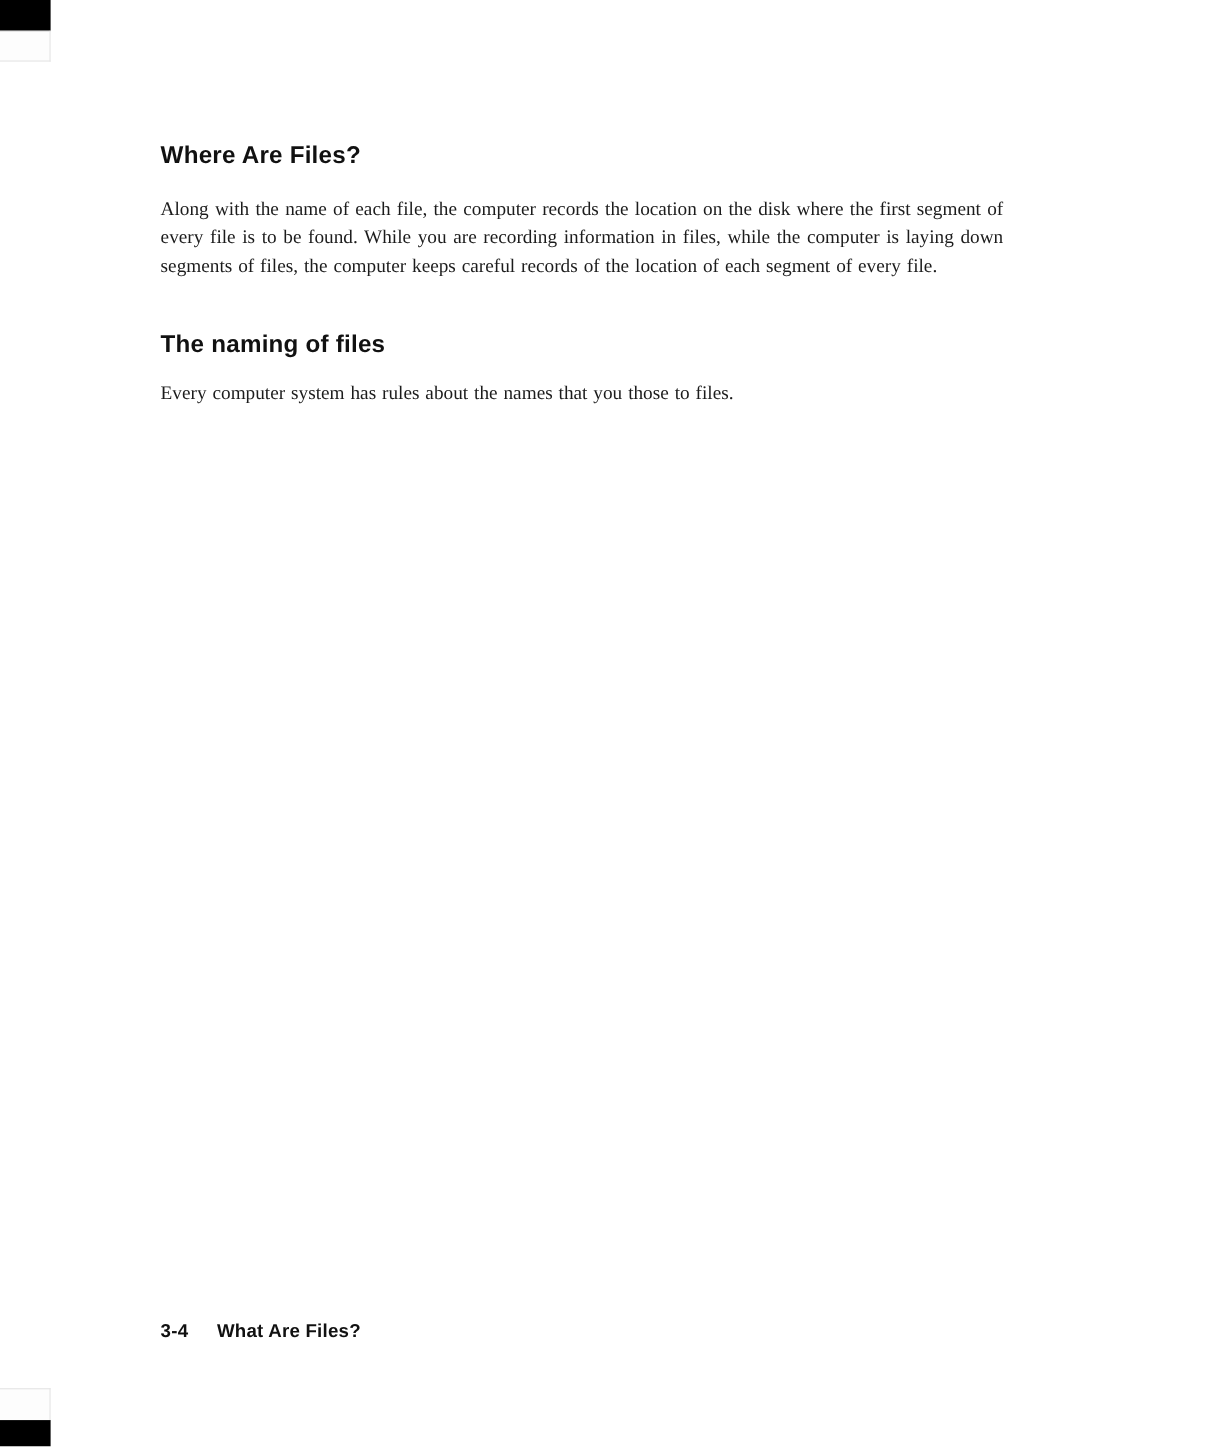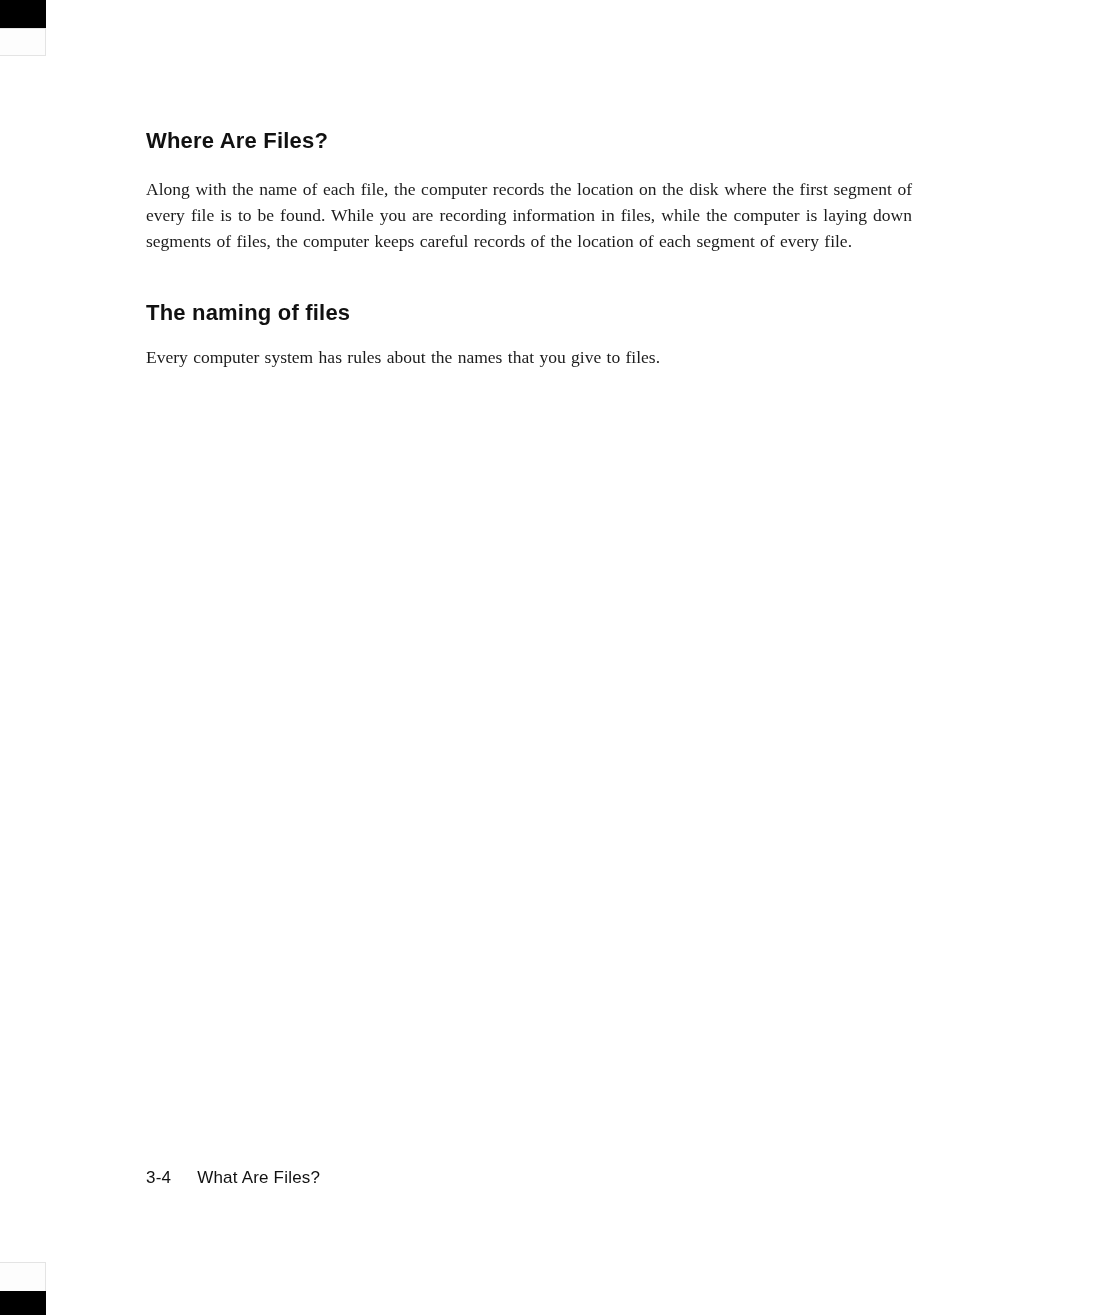--- a/index.html
+++ b/index.html
@@ -79,23 +79,23 @@
     font-size: 17.5px;
     line-height: 26px;
     text-align: justify;
     margin: 0 0 14px 0;
     word-spacing: 1px;
   }
 
   .footer {
     position: absolute;
     left: 146px;
-    top: 1168px;
+    top: 1200px;
     font-family: "Liberation Sans", sans-serif;
-    font-weight: normal;
+    font-weight: bold;
     font-size: 17px;
     color: #111111;
     letter-spacing: 0.2px;
   }
   .footer .page-number {
     margin-right: 26px;
   }
 </style>
 </head>
 <body>
@@ -107,20 +107,20 @@
 
 <div class="content">
 
   <h2 class="sub-heading">Where Are Files?</h2>
 
 
   <p class="body-text">Along with the name of each file, the computer records the location on the disk where the first segment of every file is to be found. While you are recording information in files, while the computer is laying down segments of files, the computer keeps careful records of the location of each segment of every file.</p>
 
   <h1 class="section-heading">The naming of files</h1>
 
-  <p class="body-text">Every computer system has rules about the names that you give to files.</p>
+  <p class="body-text">Every computer system has rules about the names that you those to files.</p>
 
 
 </div>
 
 <div class="footer">
   <span class="page-number">3-4</span><span>What Are Files?</span>
 </div>
 
 </body></html>

